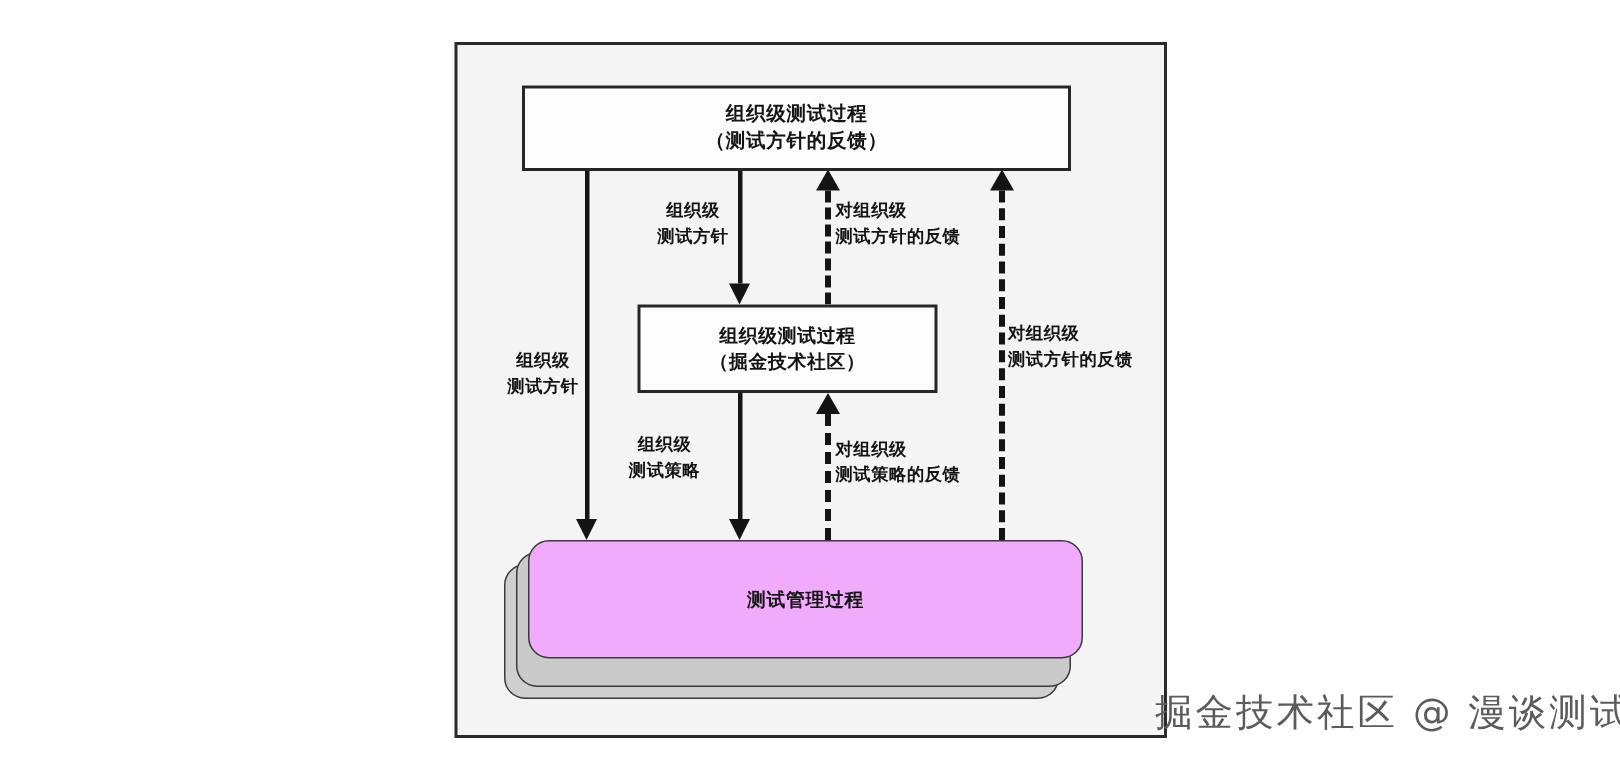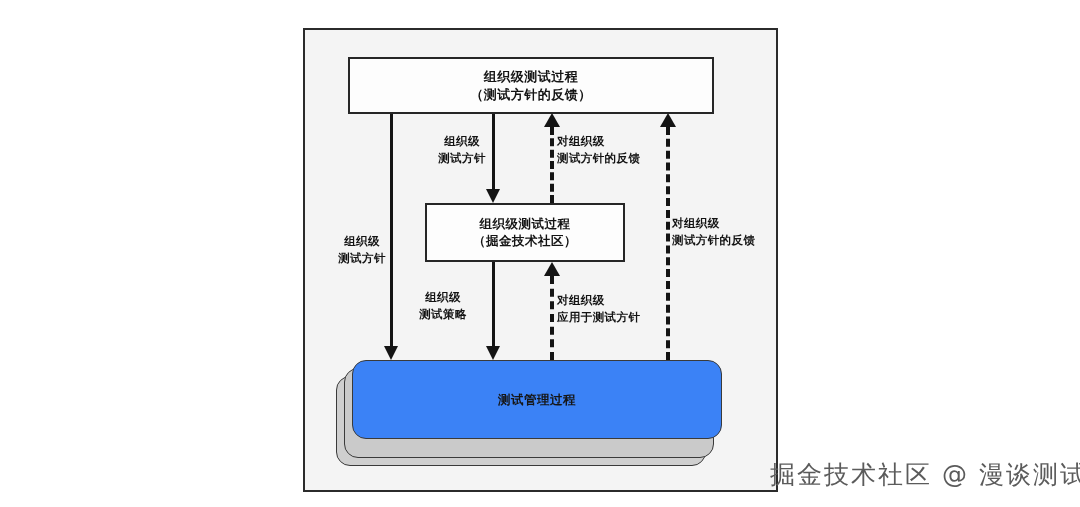--- a/index.html
+++ b/index.html
@@ -79,21 +79,21 @@
     border-radius: 14px;
     box-sizing: border-box;
   }
   #stack-back2 { left: 336px; top: 376px; width: 370px; height: 90px; background:#cfcfcf; }
   #stack-back1 { left: 344px; top: 368px; width: 370px; height: 90px; background:#cacaca; }
   #stack-front {
     left: 352px;
     top: 360px;
     width: 370px;
     height: 79px;
-    background: #3b82f6;
+    background: #f0abfc;
     display: flex;
     flex-direction: column;
     align-items: center;
     justify-content: center;
     text-align: center;
     color: #161616;
     font-weight: bold;
     font-size: 12.5px;
   }
   #stack-front .l1, #stack-front .l2 {
@@ -233,21 +233,21 @@
     <span>测试策略</span>
   </div>
 
   <div class="edge-label" style="left:557px; top:133px; width:104px; text-align:left;">
     <span>对组织级</span>
     <span>测试方针的反馈</span>
   </div>
 
   <div class="edge-label" style="left:557px; top:292px; width:104px; text-align:left;">
     <span>对组织级</span>
-    <span>应用于测试方针</span>
+    <span>测试策略的反馈</span>
   </div>
 
   <div class="edge-label" style="left:672px; top:215px; width:104px; text-align:left;">
     <span>对组织级</span>
     <span>测试方针的反馈</span>
   </div>
 
   <div id="watermark">掘金技术社区 @ 漫谈测试</div>
 
 </div>

